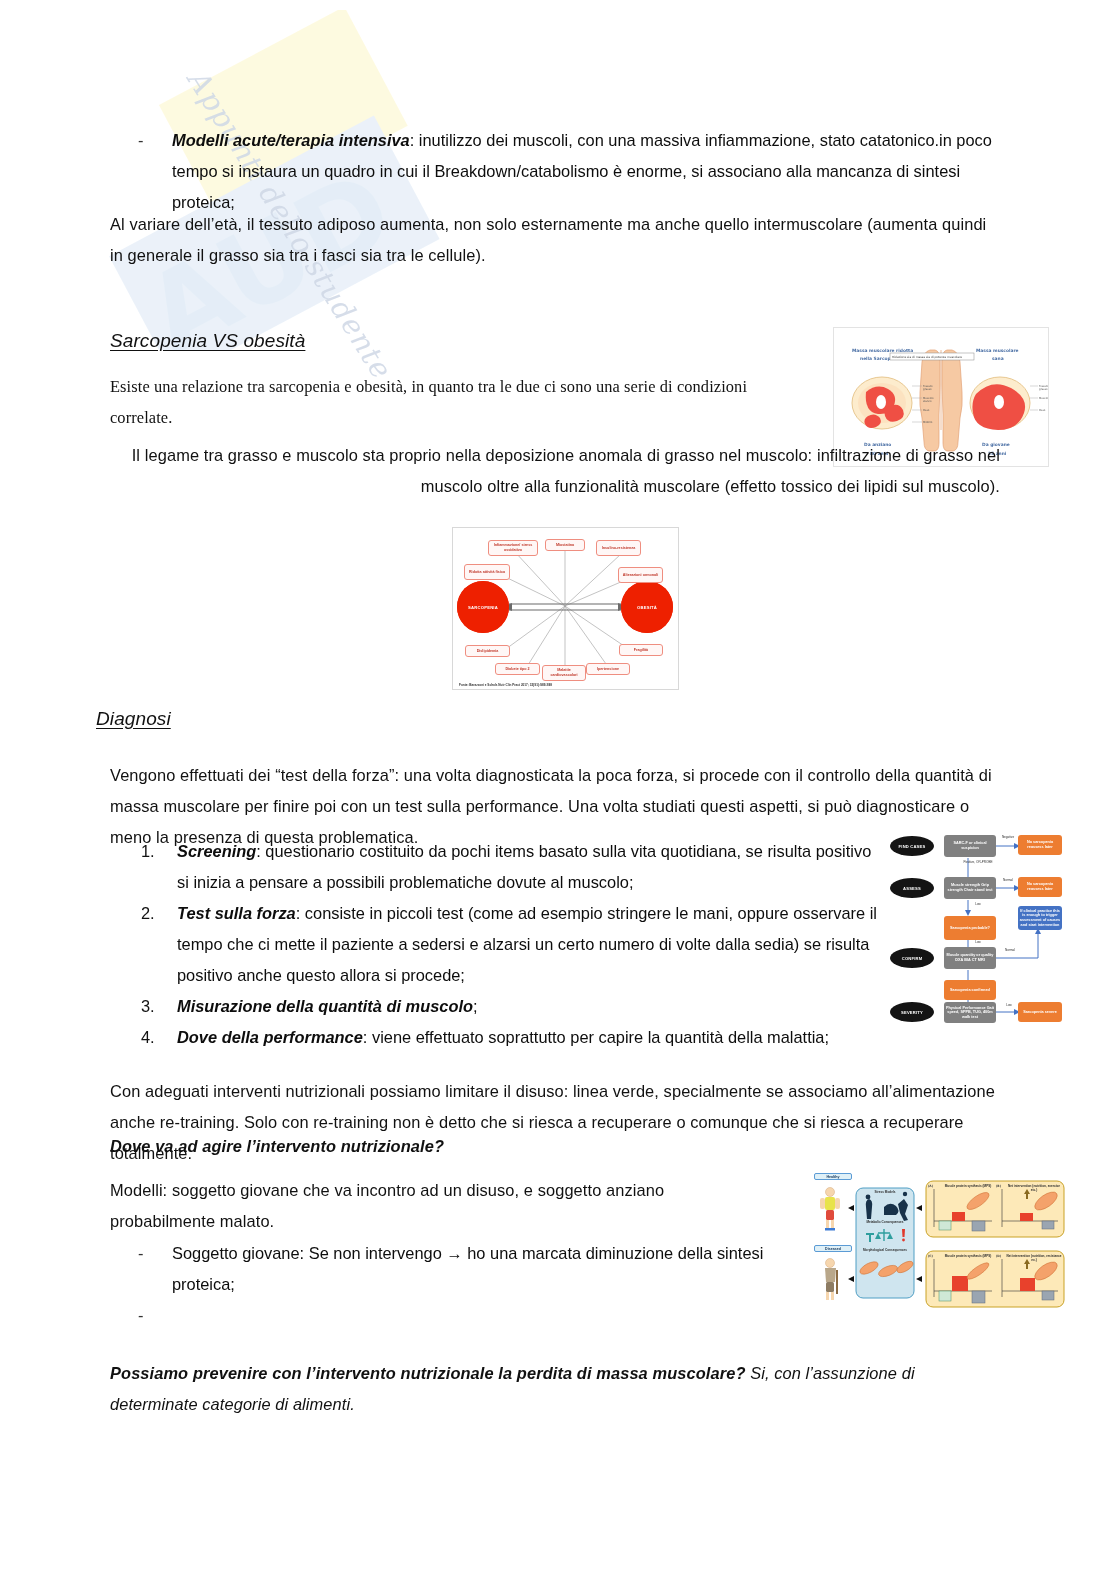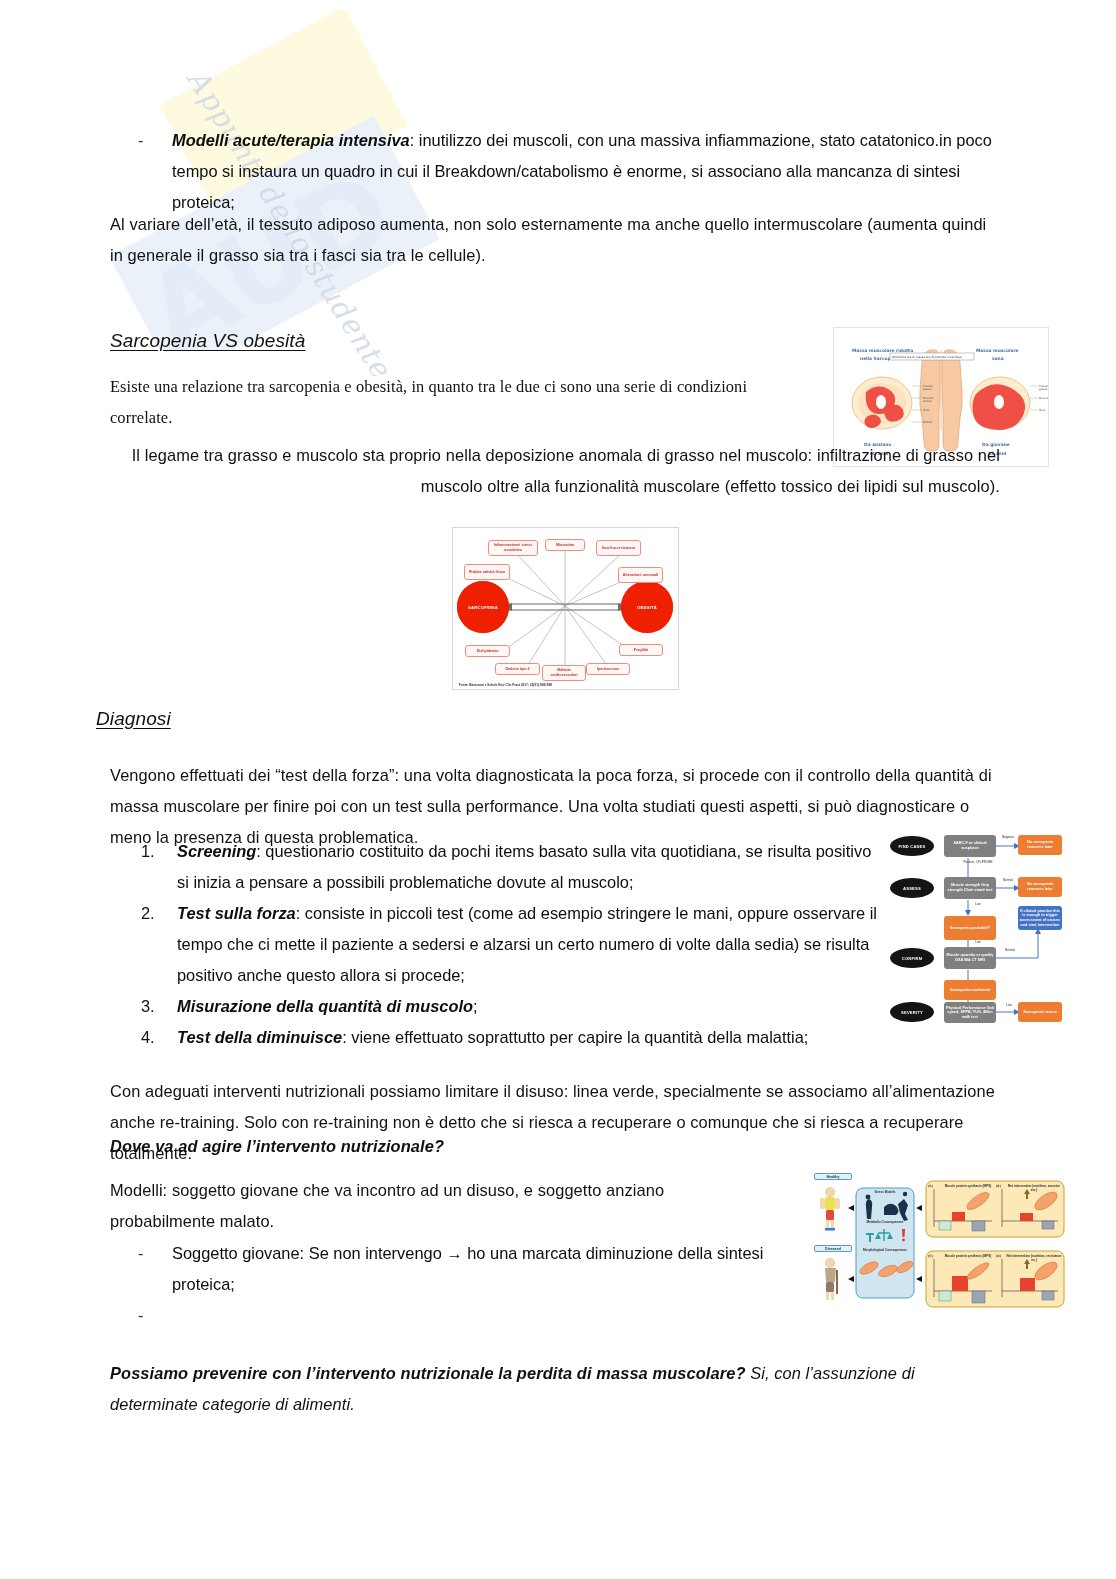--- a/index.html
+++ b/index.html
@@ -301,21 +301,21 @@
       <li>
         <span class="num">2.</span>
         <span class="bi">Test sulla forza</span><span>: consiste in piccoli test (come ad esempio stringere le mani, oppure osservare il tempo che ci mette il paziente a sedersi e alzarsi un certo numero di volte dalla sedia) se risulta positivo anche questo allora si procede;</span>
       </li>
       <li>
         <span class="num">3.</span>
         <span class="bi">Misurazione della quantità di muscolo</span><span>;</span>
       </li>
       <li>
         <span class="num">4.</span>
-        <span class="bi">Test della diminuisce</span><span>: viene effettuato soprattutto per capire la quantità della malattia;</span>
+        <span class="bi">Dove della performance</span><span>: viene effettuato soprattutto per capire la quantità della malattia;</span>
       </li>
     </ol>
 
     <div class="txt bodytext" style="left:110px; top:1036px; width:890px;margin-top:40px;">Con adeguati interventi nutrizionali possiamo limitare il disuso: linea verde, specialmente se associamo all’alimentazione anche re-training. Solo con re-training non è detto che si riesca a recuperare o comunque che si riesca a recuperare totalmente.</div>
 
     <div class="txt bi" style="left:110px; top:1131px; width:700px;">Dove va ad agire l’intervento nutrizionale?</div>
 
     <div class="txt bodytext" style="left:110px; top:1175px; width:640px;">Modelli: soggetto giovane che va incontro ad un disuso, e soggetto anziano probabilmente malato.</div>
 
     <ul class="dashlist" style="left:110px; top:1238px; width:680px;">

